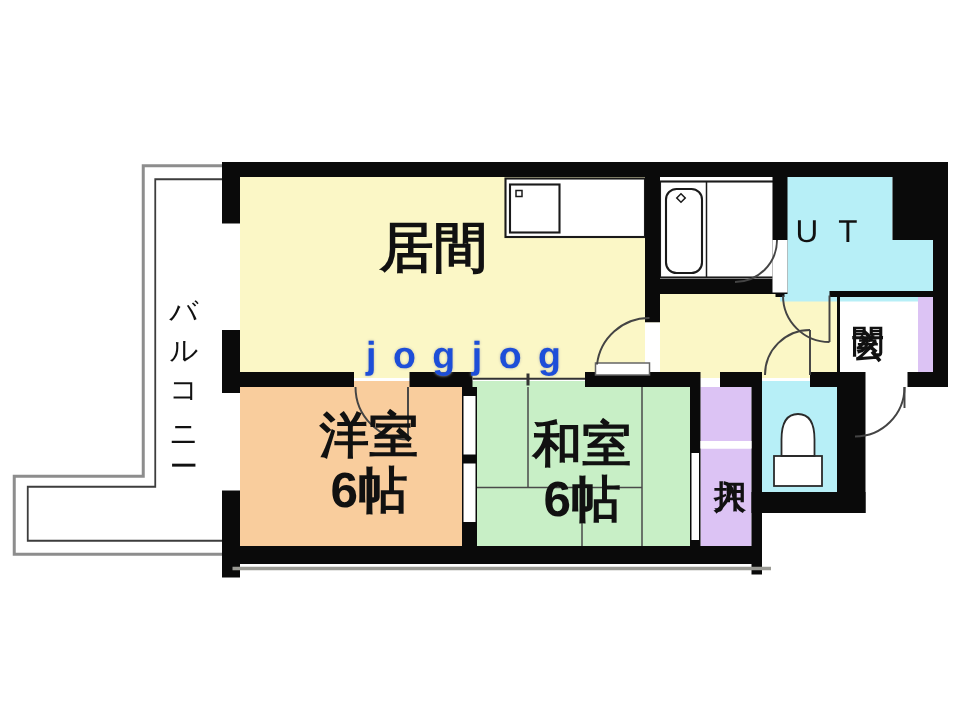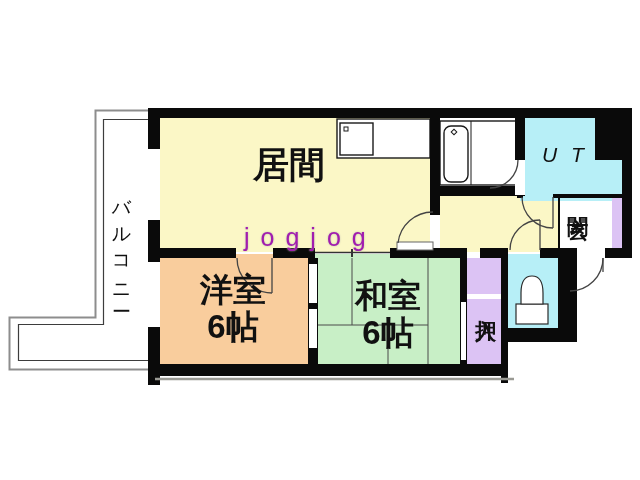--- a/index.html
+++ b/index.html
@@ -7,21 +7,21 @@
          font-family:"Liberation Sans","DejaVu Sans",sans-serif;}
   #plan-svg{position:absolute;left:0;top:0;}
   .lbl{position:absolute;color:#111;font-weight:600;line-height:1.08;white-space:nowrap;}
   .lbl.center{text-align:center;}
   .vert{writing-mode:vertical-rl;text-orientation:mixed;}
   .room-big{font-size:36px;line-height:39px;}
   .room-med{font-size:33px;line-height:37px;}
   .small-lbl{font-size:21px;}
   .balcony-lbl{font-size:19px;letter-spacing:7px;font-weight:500;}
   .ut-lbl{font-size:21px;letter-spacing:4px;font-weight:500;}
-  .watermark{font-size:25px;font-weight:400;letter-spacing:11px;color:#a21caf;
+  .watermark{font-size:25px;font-weight:700;letter-spacing:11px;color:#1d4ed8;
              text-shadow:0 0 2px #b8b8ae;}
 </style>
 </head>
 <body>
 
 <div id="stage">
 
   <svg id="plan-svg" width="640" height="480" viewBox="0 0 640 480">
 
     <g>
@@ -124,31 +124,31 @@
       <path d="M 148 119.5 H 103.5 V 324.5 H 18.5 V 360.5 H 148" stroke="#3d3d3d" stroke-width="1.2"></path>
     </g>
 
     <line x1="155" y1="379" x2="514" y2="379" stroke="#9a9a94" stroke-width="2.4"></line>
   </svg>
 
   <div class="lbl center room-big" style="left:222px;top:145px;width:134px;">
     <div>居間</div>
   </div>
 
-  <div class="lbl center room-med" style="left:165px;top:271px;width:136px;">
+  <div class="lbl center room-med" style="left:178px;top:271px;width:136px;">
     <div>洋室</div>
     <div>6帖</div>
   </div>
 
   <div class="lbl center room-med" style="left:320px;top:277px;width:136px;">
     <div>和室</div>
     <div>6帖</div>
   </div>
 
-  <div class="lbl center ut-lbl" style="left:532px;top:144px;width:66px;font-style:italic;">U T</div>
+  <div class="lbl center ut-lbl" style="left:520px;top:144px;width:66px;">U T</div>
 
   <div class="lbl vert small-lbl" style="left:566px;top:201px;">玄関</div>
 
   <div class="lbl vert small-lbl" style="left:474px;top:303px;">押入</div>
 
   <div class="lbl vert balcony-lbl" style="left:111px;top:186px;height:150px;">バルコニー</div>
 
   <div class="lbl watermark" style="left:244px;top:224px;">jogjog</div>
 
 </div>

